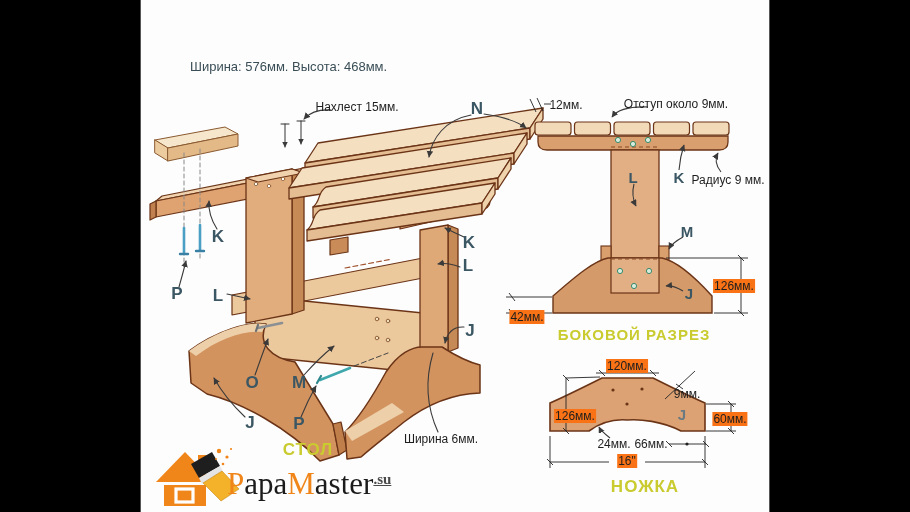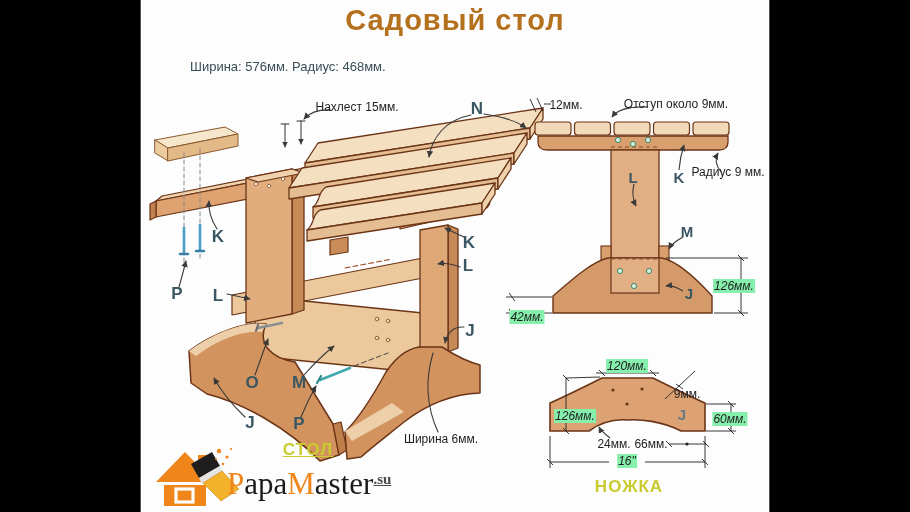--- a/index.html
+++ b/index.html
@@ -11,25 +11,25 @@
   svg.gfx{position:absolute;left:0;top:0;z-index:1;}
   .txt{position:absolute;z-index:10;white-space:nowrap;}
   .title{left:455px;top:4px;transform:translateX(-50%);font-size:29px;font-weight:bold;
          color:#b5701d;letter-spacing:1px;}
   .spec{left:190px;font-size:13px;color:#3a4e57;}
   .spec b{font-weight:bold;}
   .plabel{font-size:17px;font-weight:bold;color:#3b5763;transform:translate(-50%,-50%);}
   .plabel.small{font-size:15px;}
   .plabel.leg{color:#6a7a80;font-size:15px;}
   .dim{font-size:12px;color:#1e1e1e;transform:translate(-50%,-50%);}
-  .dim.bg{background:#86efac;padding:0 1px;font-style:italic;}
+  .dim.bg{background:#f97316;padding:0 1px;}
   .caption{font-weight:bold;color:#c9cb2f;transform:translate(-50%,-50%);}
-  .caption.stol{font-size:17px;letter-spacing:1px;text-decoration:underline;}
+  .caption.stol{font-size:17px;letter-spacing:1px;}
   .caption.bok{font-size:15px;letter-spacing:1px;}
-  .caption.nozhka{font-size:17px;letter-spacing:1px;}
+  .caption.nozhka{font-size:17px;letter-spacing:1px;margin-left:16px;}
   .logo-text{left:227px;top:466px;font-family:"Liberation Serif",serif;font-size:31px;color:#1b1b1b;}
   .logo-text .o{color:#f08519;}
   .logo-text .su{font-size:15px;color:#4a4a4a;vertical-align:10px;font-weight:bold;text-decoration:underline;}
 </style>
 </head>
 <body>
 
 <div class="stage">
 
   <svg class="gfx" width="910" height="512" viewBox="0 0 910 512">
@@ -248,23 +248,22 @@
       <polygon points="199,478 220,466 223,472 202,484" fill="#e4e4e4"></polygon>
       <polygon points="203,483 222,471 239,489 221,501" fill="#f3b229" stroke="#c8881a" stroke-width="0.6"></polygon>
       <circle cx="219" cy="451" r="2.2" fill="#f08519"></circle>
       <circle cx="227" cy="457" r="1.6" fill="#f08519"></circle>
       <circle cx="223" cy="464" r="1.3" fill="#f08519"></circle>
       <circle cx="231" cy="449" r="1.1" fill="#f08519"></circle>
       <circle cx="216" cy="459" r="1.0" fill="#f08519"></circle>
     </g>
   </svg>
 
-  <div class="txt title">Садовый стол</div>
-
-  <div class="txt spec" style="top:59px">Ширина: 576мм. Радиус: 468мм.</div>
+
+  <div class="txt spec" style="top:59px">Ширина: 576мм. Высота: 468мм.</div>
 
   <div class="txt plabel" style="left:477px;top:109px">N</div>
   <div class="txt plabel" style="left:218px;top:237px">K</div>
   <div class="txt plabel" style="left:469px;top:243px">K</div>
   <div class="txt plabel" style="left:218px;top:296px">L</div>
   <div class="txt plabel" style="left:468px;top:266px">L</div>
   <div class="txt plabel" style="left:177px;top:294px">P</div>
   <div class="txt plabel" style="left:252px;top:383px">O</div>
   <div class="txt plabel" style="left:299px;top:383px">M</div>
   <div class="txt plabel" style="left:250px;top:423px">J</div>
@@ -275,23 +274,24 @@
   <div class="txt dim" style="left:441px;top:439px">Ширина 6мм.</div>
   <div class="txt caption stol" style="left:308px;top:450px">СТОЛ</div>
 
   <div class="txt plabel small" style="left:633px;top:177px">L</div>
   <div class="txt plabel small" style="left:679px;top:177px">K</div>
   <div class="txt plabel small" style="left:687px;top:231px">M</div>
   <div class="txt plabel small" style="left:689px;top:293px">J</div>
 
   <div class="txt dim" style="left:566px;top:105px">12мм.</div>
   <div class="txt dim" style="left:676px;top:104px">Отступ около 9мм.</div>
-  <div class="txt dim" style="left:728px;top:172px">Радиус 9 мм.</div>
+  <div class="txt dim" style="left:728px;top:180px">Радиус 9 мм.</div>
   <div class="txt dim bg" style="left:527px;top:317px">42мм.</div>
   <div class="txt dim bg" style="left:734px;top:286px">126мм.</div>
+  <div class="txt caption bok" style="left:634px;top:334px">БОКОВОЙ РАЗРЕЗ</div>
 
   <div class="txt plabel leg" style="left:682px;top:414px">J</div>
   <div class="txt dim bg" style="left:627px;top:366px">120мм.</div>
   <div class="txt dim" style="left:687px;top:394px">9мм.</div>
   <div class="txt dim bg" style="left:575px;top:416px">126мм.</div>
   <div class="txt dim bg" style="left:730px;top:419px">60мм.</div>
   <div class="txt dim" style="left:614px;top:444px">24мм.</div>
   <div class="txt dim" style="left:651px;top:444px">66мм.</div>
   <div class="txt dim bg" style="left:627px;top:461px">16"</div>
   <div class="txt caption nozhka" style="left:629px;top:487px">НОЖКА</div>

